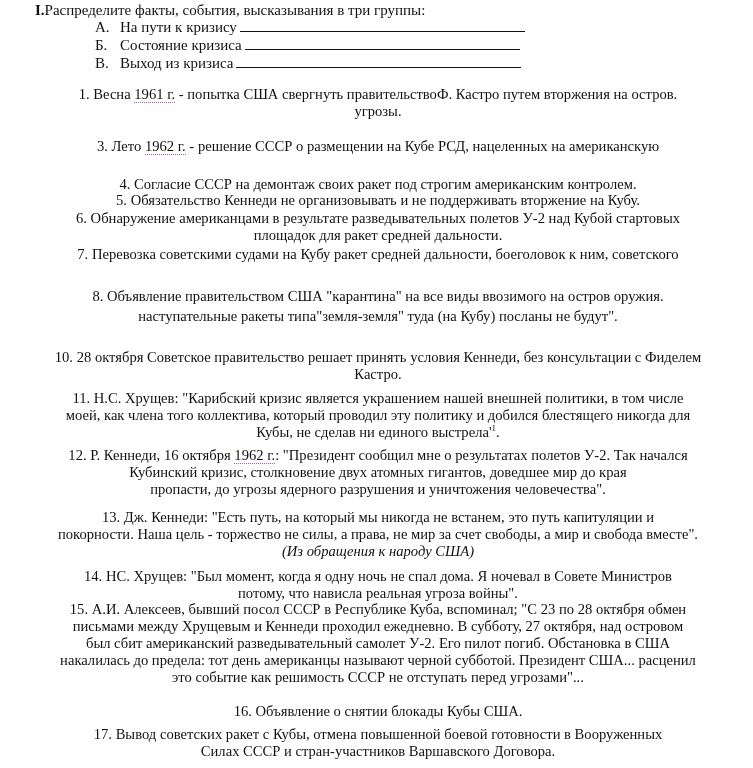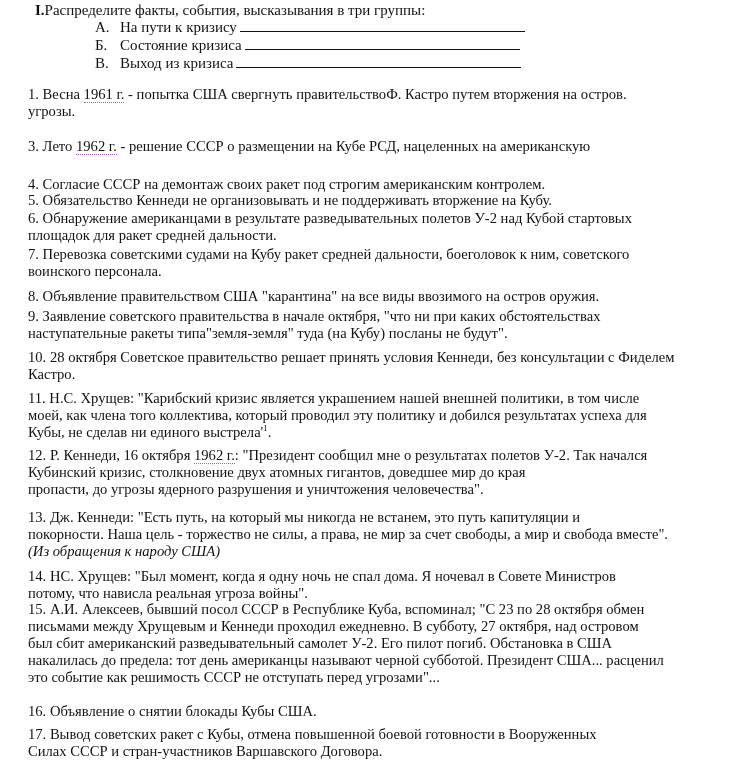--- a/index.html
+++ b/index.html
@@ -20,21 +20,21 @@
   .group {
     height: 18px; white-space: nowrap; display: flex; align-items: baseline;
     font-size: 15px;
   }
   .group .letter { width: 25px; display: inline-block; }
   .group .blank {
     display: inline-block; border-bottom: 1.3px solid #111; height: 13px;
     margin-left: 3px;
   }
   .item { position: absolute; left: 28px; width: 700px; white-space: nowrap; }
-  .item .line { display: block; height: 17px; }
+  .item .line { display: block; height: 17px; text-align: center; }
   .smarttag { border-bottom: 1px dotted #a060c0; }
   sup { font-size: 9px; line-height: 0; vertical-align: super; }
   .italic { font-style: italic; }
 </style>
 </head>
 <body>
 
 <div class="doc">
   <div class="heading">
     <b>I.</b><span>Распределите факты, события, высказывания в три группы:</span>
@@ -73,36 +73,34 @@
       </div>
       <div class="item" style="top: 192px;">
         <span class="line">5.  Обязательство Кеннеди не организовывать и не поддерживать вторжение на Кубу.</span>
       </div>
       <div class="item" style="top: 210px;">
         <span class="line">6.  Обнаружение американцами в результате разведывательных полетов У-2 над Кубой стартовых</span>
         <span class="line">площадок для ракет средней дальности.</span>
       </div>
       <div class="item" style="top: 246px;">
         <span class="line">7. Перевозка советскими судами на Кубу ракет средней дальности, боеголовок к ним, советского</span>
-        <span class="line"> воинского персонала.</span>
       </div>
       <div class="item" style="top: 288px;">
         <span class="line">8.  Объявление правительством США "карантина" на все виды ввозимого на остров оружия.</span>
       </div>
       <div class="item" style="top: 308px;">
-        <span class="line">9.  Заявление советского правительства в начале октября, "что ни при каких обстоятельствах</span>
         <span class="line"> наступательные ракеты типа"земля-земля" туда (на Кубу) посланы не будут".</span>
       </div>
       <div class="item" style="top: 349px;">
         <span class="line">10. 28 октября Советское правительство решает принять условия Кеннеди, без консультации с Фиделем</span>
         <span class="line">Кастро.</span>
       </div>
       <div class="item" style="top: 390px;">
         <span class="line">11. Н.С. Хрущев: "Карибский кризис является украшением нашей внешней политики, в том числе</span>
-        <span class="line">моей, как члена того коллектива, который проводил эту политику и добился результатах успеха для</span>
+        <span class="line">моей, как члена того коллектива, который проводил эту политику и добился блестящего никогда для</span>
         <span class="line">Кубы, не сделав ни единого выстрела'<sup>1</sup>.</span>
       </div>
       <div class="item" style="top: 447px;">
         <span class="line">12. Р. Кеннеди, 16 октября <span class="smarttag">1962 г.</span>: "Президент сообщил мне о результатах полетов У-2. Так начался</span>
         <span class="line">Кубинский кризис, столкновение двух атомных гигантов, доведшее мир до края</span>
         <span class="line">пропасти, до угрозы ядерного разрушения и уничтожения человечества".</span>
       </div>
       <div class="item" style="top: 509px;">
         <span class="line">13. Дж. Кеннеди: "Есть путь, на который мы никогда не встанем, это путь капитуляции и</span>
         <span class="line">покорности. Наша цель - торжество не силы, а права, не мир за счет свободы, а мир и свобода вместе".</span>

